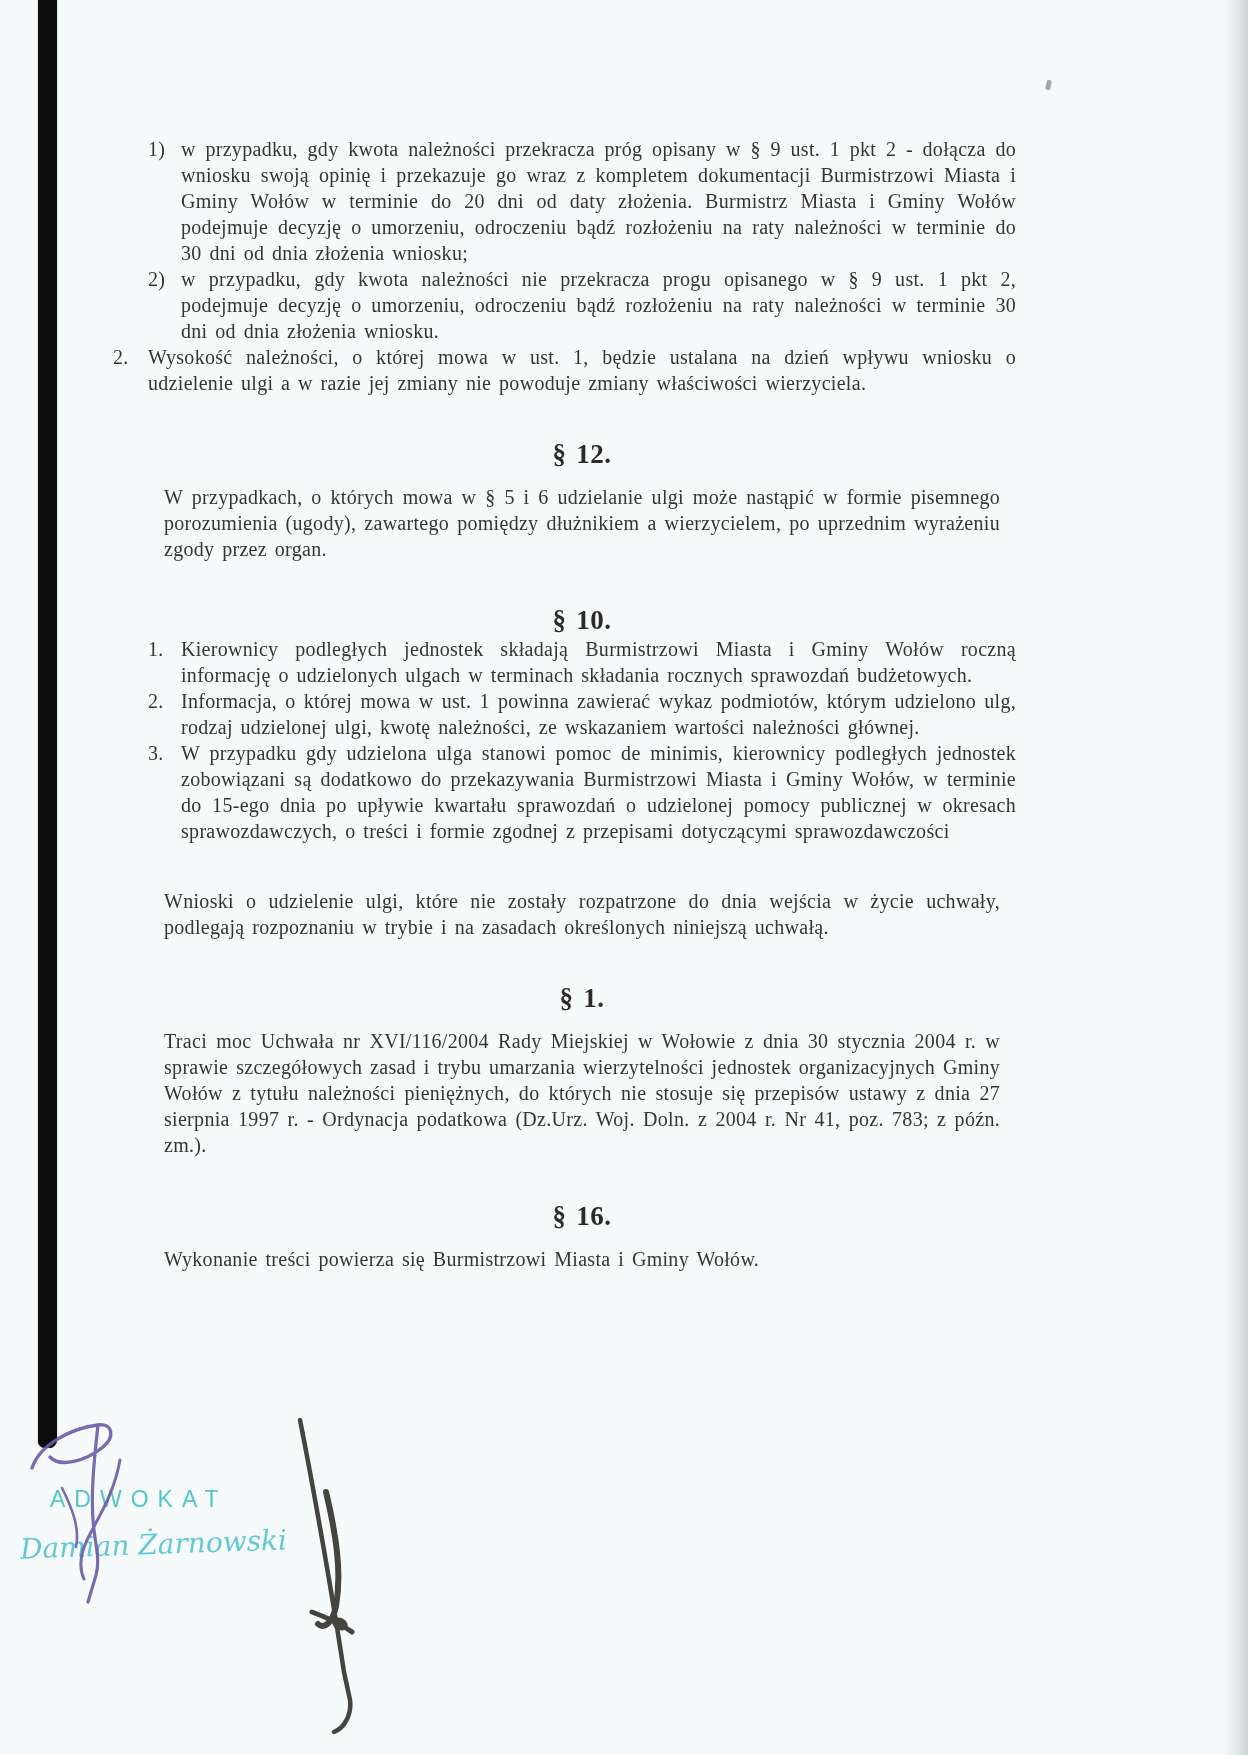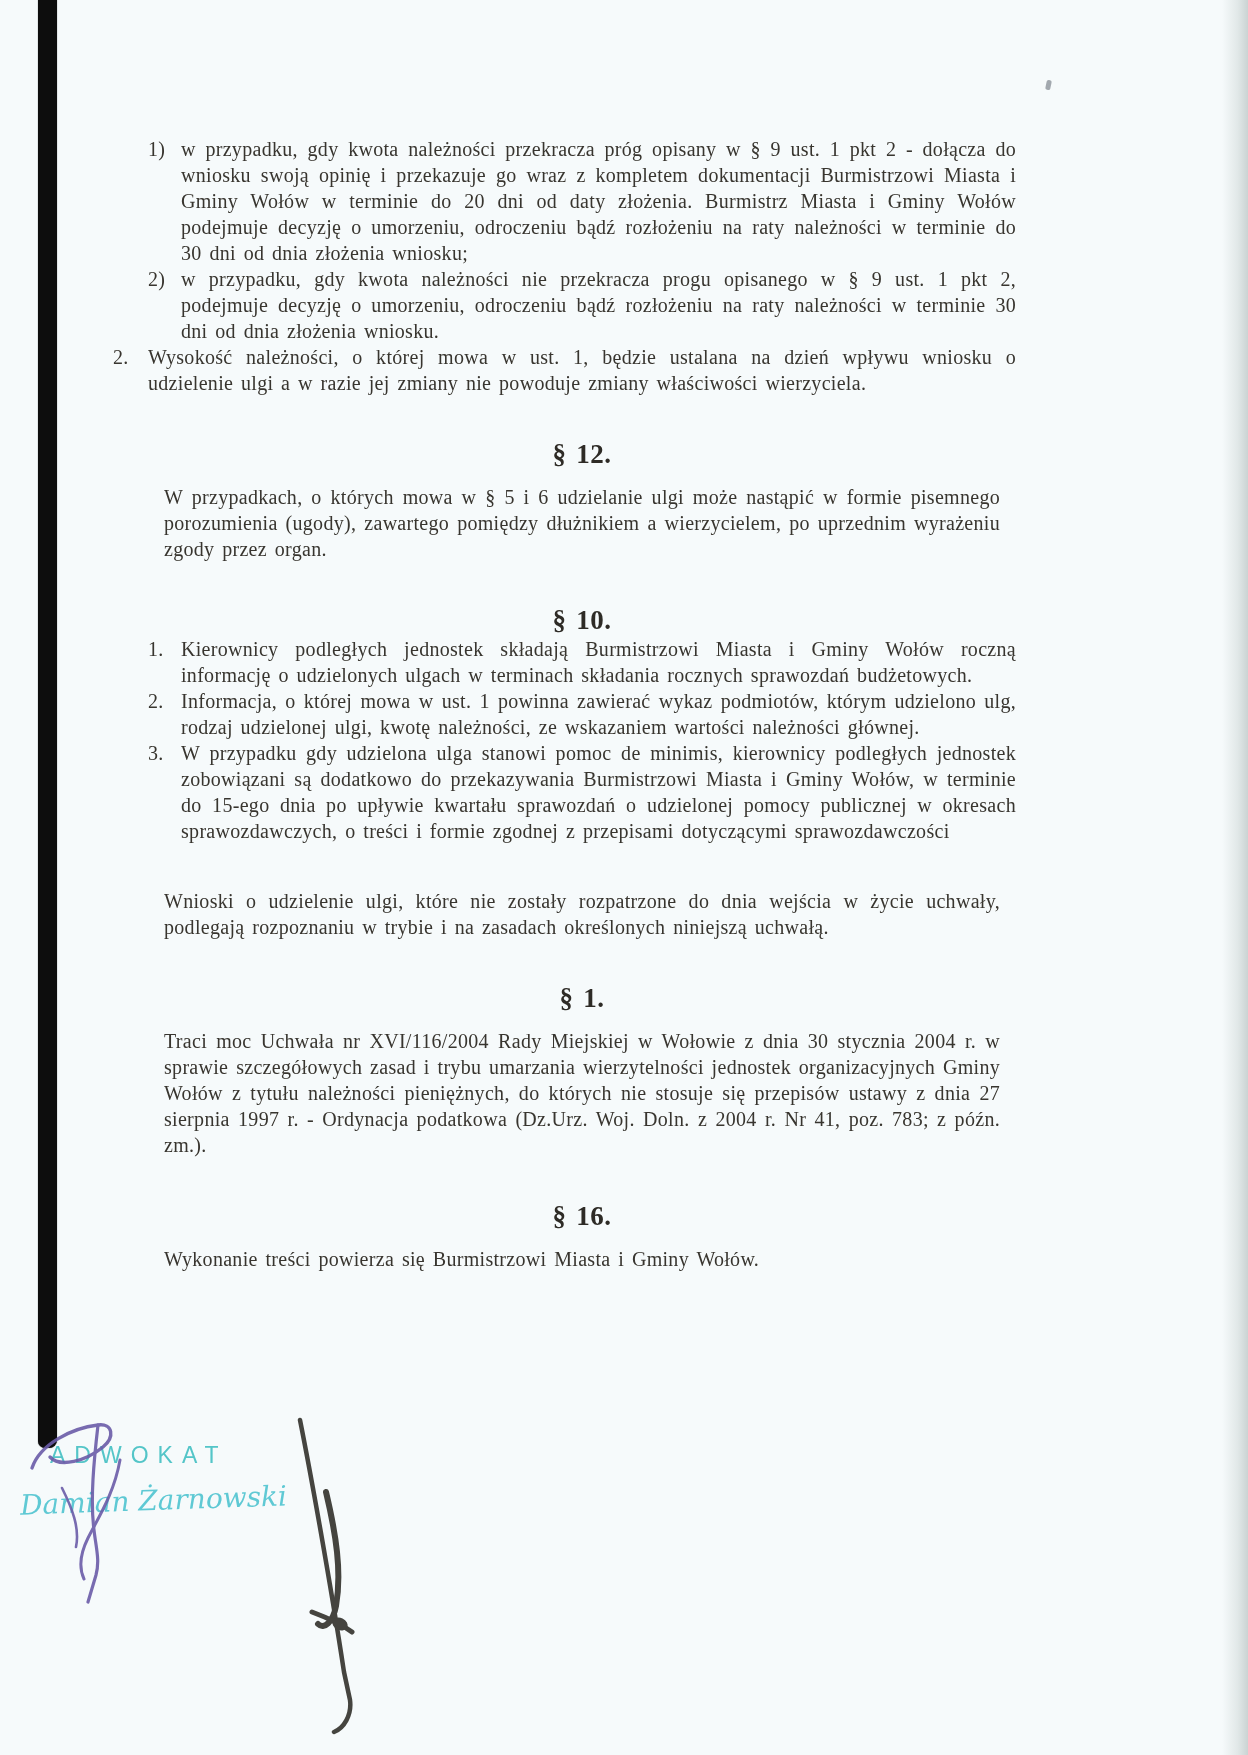--- a/index.html
+++ b/index.html
@@ -30,21 +30,21 @@
   .li{position:relative;padding-left:33px;margin:0;}
   .li>.marker{position:absolute;left:0;top:0;}
   .li2{position:relative;margin:0;}
   .li2>.marker{position:absolute;left:-35px;top:0;}
   .sec{margin-top:44px;}
   .sec-h{
     text-align:center;font-weight:bold;font-size:27px;line-height:28px;
     letter-spacing:.5px;margin:0 0 2px 0;color:#2e2b26;
   }
   .sec p{margin:16px;}
-  .stamp{position:absolute;left:20px;top:1442px;pointer-events:none;}
+  .stamp{position:absolute;left:20px;top:1486px;pointer-events:none;}
   .stamp-title{
     font-family:"Liberation Sans",sans-serif;font-size:23px;
     letter-spacing:9px;color:#43c0c3;margin-left:30px;opacity:.9;
   }
   .stamp-name{
     font-family:"DejaVu Serif",serif;font-style:italic;font-size:28px;
     color:#53c5d1;margin-top:15px;transform:rotate(-2deg);opacity:.92;
   }
   .sig-svg{position:absolute;left:18px;top:1402px;}
   .ink-svg{position:absolute;left:278px;top:1400px;}

